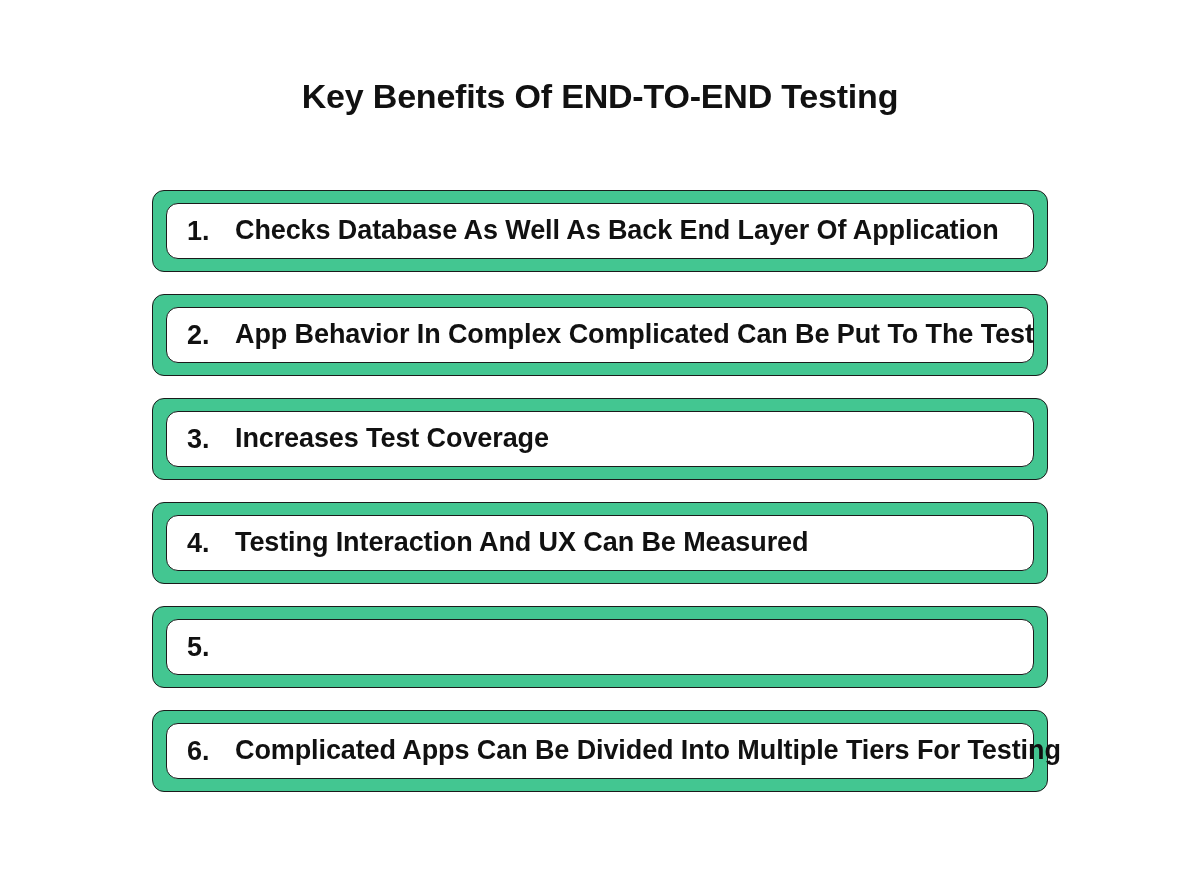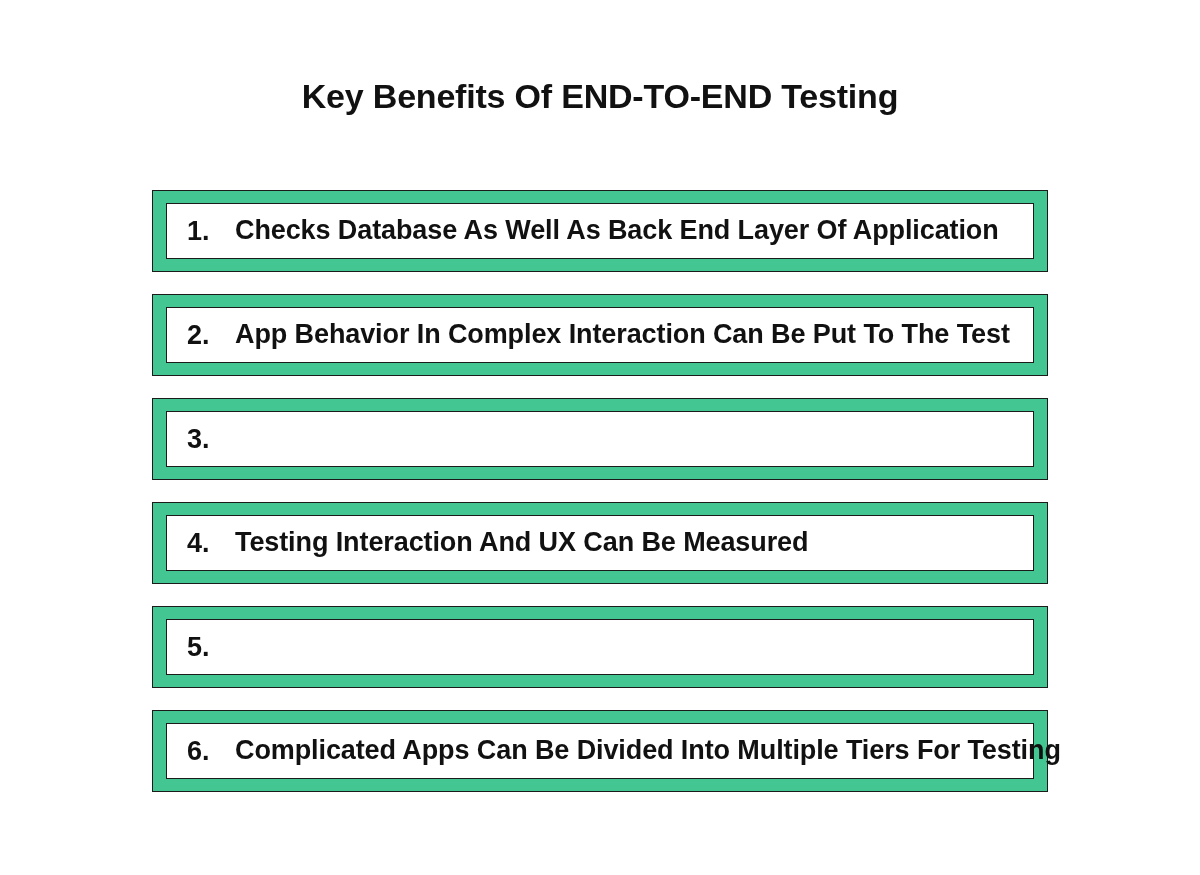--- a/index.html
+++ b/index.html
@@ -1,15 +1,15 @@
 <!DOCTYPE html>
 <html><head>
 <meta charset="utf-8">
 <style>
-  * { margin:0; padding:0; box-sizing:border-box; }
+  * { margin:0; padding:0; box-sizing:border-box;border-radius:12px; }
 
   html, body {
     width: 1200px;
     height: 875px;
     background: #ffffff;
   }
 
   body {
     font-family: "Liberation Sans", sans-serif;
     color: #111111;
@@ -103,27 +103,28 @@
     <div class="bar">
       <div class="bar-inner">
         <span class="bar-num">1.</span>
         <span class="bar-text">Checks Database As Well As Back End Layer Of Application</span>
       </div>
     </div>
 
     <div class="bar">
       <div class="bar-inner">
         <span class="bar-num">2.</span>
-        <span class="bar-text">App Behavior In Complex Interaction Can Be Put To The Test</span>
+        <span class="bar-text">App Behavior In Complex Complicated Can Be Put To The Test</span>
       </div>
     </div>
 
     <div class="bar">
       <div class="bar-inner">
         <span class="bar-num">3.</span>
+        <span class="bar-text">Increases Test Coverage</span>
       </div>
     </div>
 
     <div class="bar">
       <div class="bar-inner">
         <span class="bar-num">4.</span>
         <span class="bar-text">Testing Interaction And UX Can Be Measured</span>
       </div>
     </div>
 

